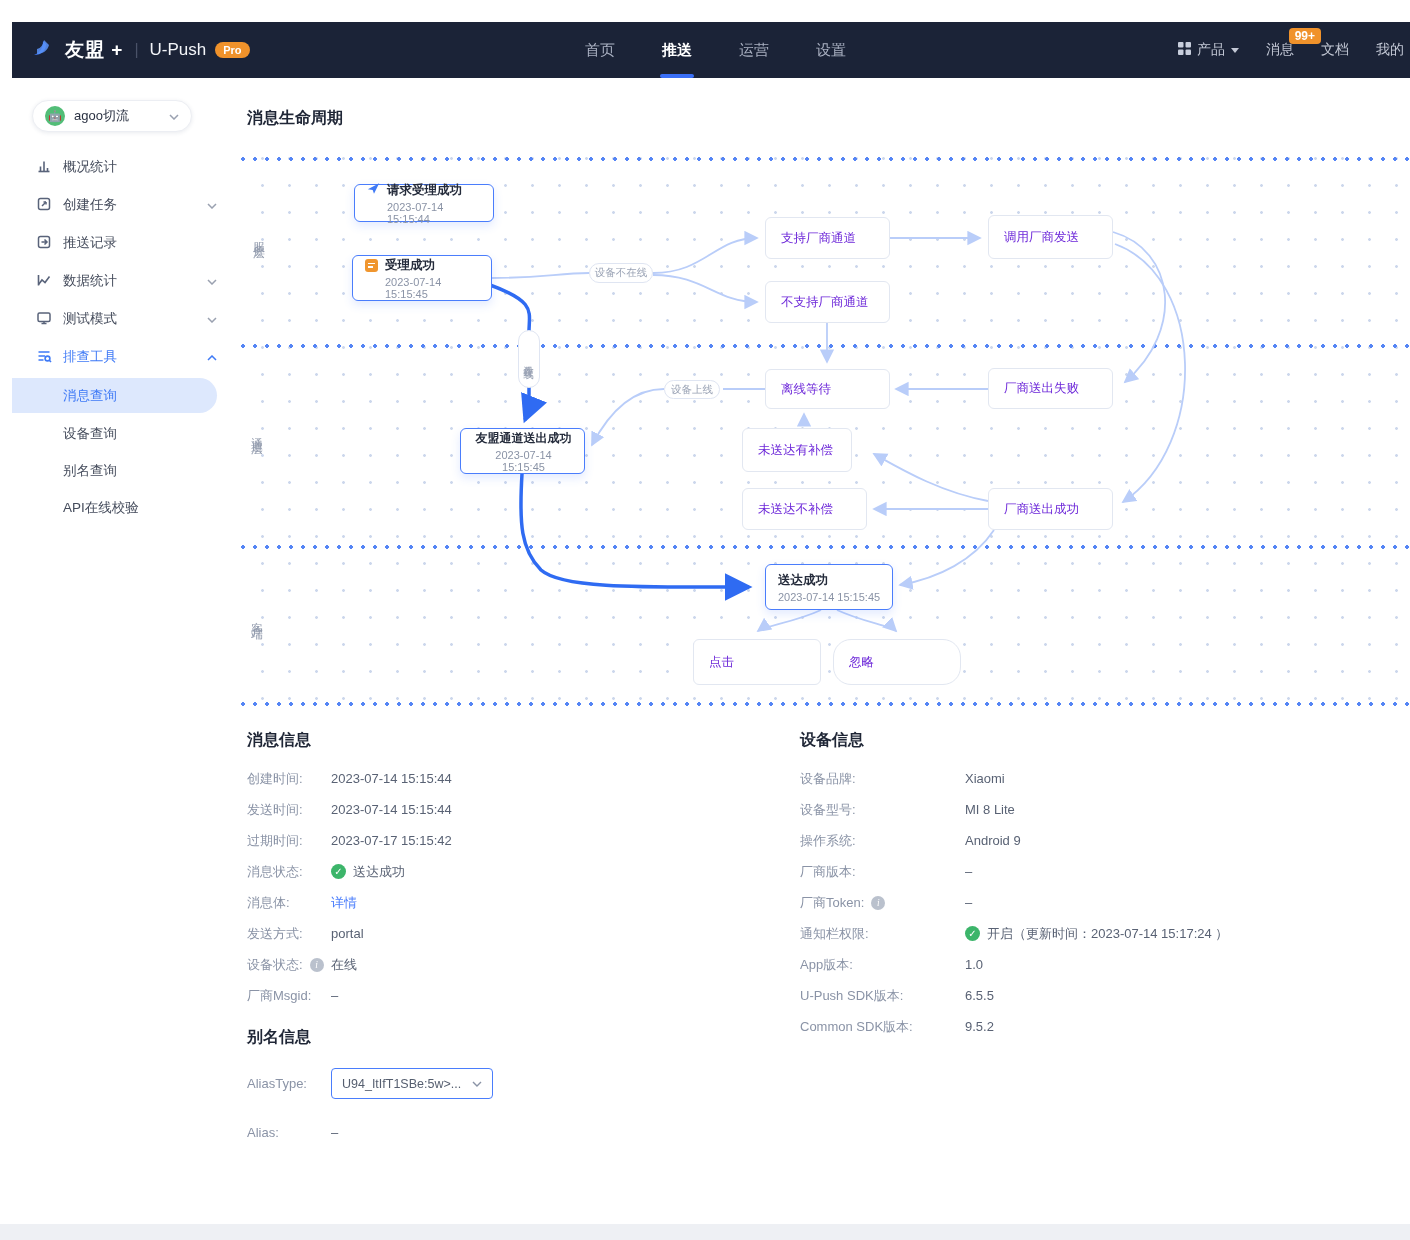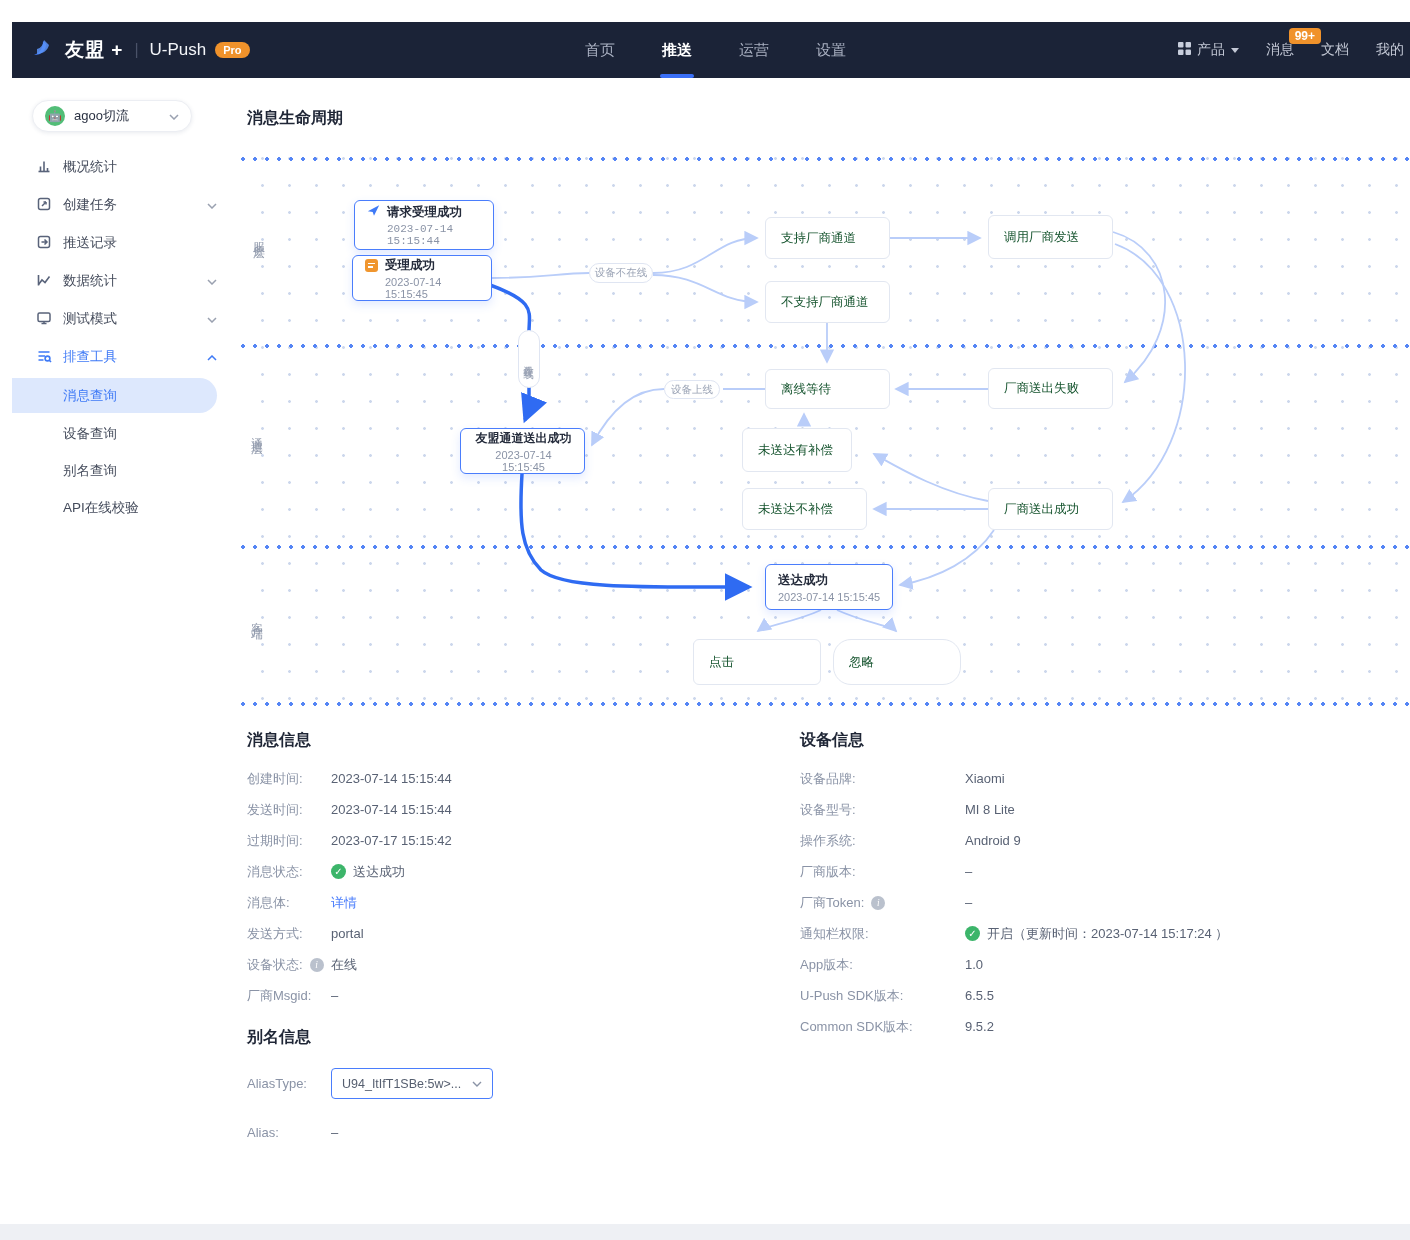--- a/index.html
+++ b/index.html
@@ -68,21 +68,21 @@
   .diagram { position:relative; margin-left:-10px; margin-top:23px; width:1173px; height:560px;
     background-image:radial-gradient(circle,#ccd7ec 1.3px,transparent 1.5px);
     background-size:27px 27px; background-position:12px 20px; }
   .sep { position:absolute; left:0; right:0; height:4px;
     background-image:radial-gradient(circle,#5585f5 1.6px,transparent 1.9px);
     background-size:12px 4px; background-repeat:repeat-x; }
   .layer-label { position:absolute; writing-mode:vertical-rl; letter-spacing:3px;
     color:#939cae; font-size:12px; }
   .dg-svg { position:absolute; left:0; top:0; z-index:1; }
   .node { position:absolute; z-index:2; background:#fff; border:1px solid #e2e7f1;
-    border-radius:6px; color:#14532d; font-size:12.5px; display:flex; align-items:center;
+    border-radius:6px; color:#6d28d9; font-size:12.5px; display:flex; align-items:center;
     padding-left:15px; }
   .node.timeline { border:1.5px solid #4a7dfc; box-shadow:0 4px 10px rgba(74,125,252,.16);
     color:#242b3b; padding:5px 10px 5px 12px; }
   .tl-inner { display:flex; flex-direction:column; justify-content:center; width:100%; }
   .tl-title { font-weight:bold; font-size:12.5px; color:#242b3b; display:flex;
     align-items:center; gap:7px; }
   .tl-time { font-size:11px; color:#8a93a6; margin-top:2px; padding-left:0; }
   .tl-center .tl-title { justify-content:center; }
   .tl-center .tl-time { text-align:center; }
   .doc-ic { width:13px; height:13px; border-radius:3px; background:#f0962f; position:relative; flex:0 0 auto; }
@@ -285,21 +285,21 @@
           <path d="M757,378 C737,408 702,426 663,433" marker-end="url(#arrL)"></path>
           <path d="M584,458 C558,470 528,474 521,479" marker-end="url(#arrL)"></path>
           <path d="M600,458 C626,470 654,474 659,479" marker-end="url(#arrL)"></path>
         </g>
         <g fill="none" stroke="#2f6bf2" stroke-width="3.5">
           <path d="M253,133 C300,150 292,160 292,180 L292,242 C292,256 290,263 288,268" marker-end="url(#arrB)"></path>
           <path d="M285,322 C282,372 284,398 304,418 C326,438 420,435 512,435" marker-end="url(#arrB)"></path>
         </g>
       </svg>
 
-      <div class="node timeline" style="left:117px; top:48px; width:140px; height:50px;font-family:Liberation Mono, monospace;">
+      <div class="node timeline" style="left:117px; top:32px; width:140px; height:38px;">
         <div class="tl-inner">
           <div class="tl-title">
             <span><svg width="13" height="13" viewBox="0 0 16 16">
                   <path d="M1 9 L15 1.5 L8.6 14.5 L7 9.8 Z" fill="#3f7af6"></path>
                 </svg></span>
             <span>请求受理成功</span>
           </div>
           <div class="tl-time" style="padding-left:20px;">2023-07-14 15:15:44</div>
         </div>
       </div>

